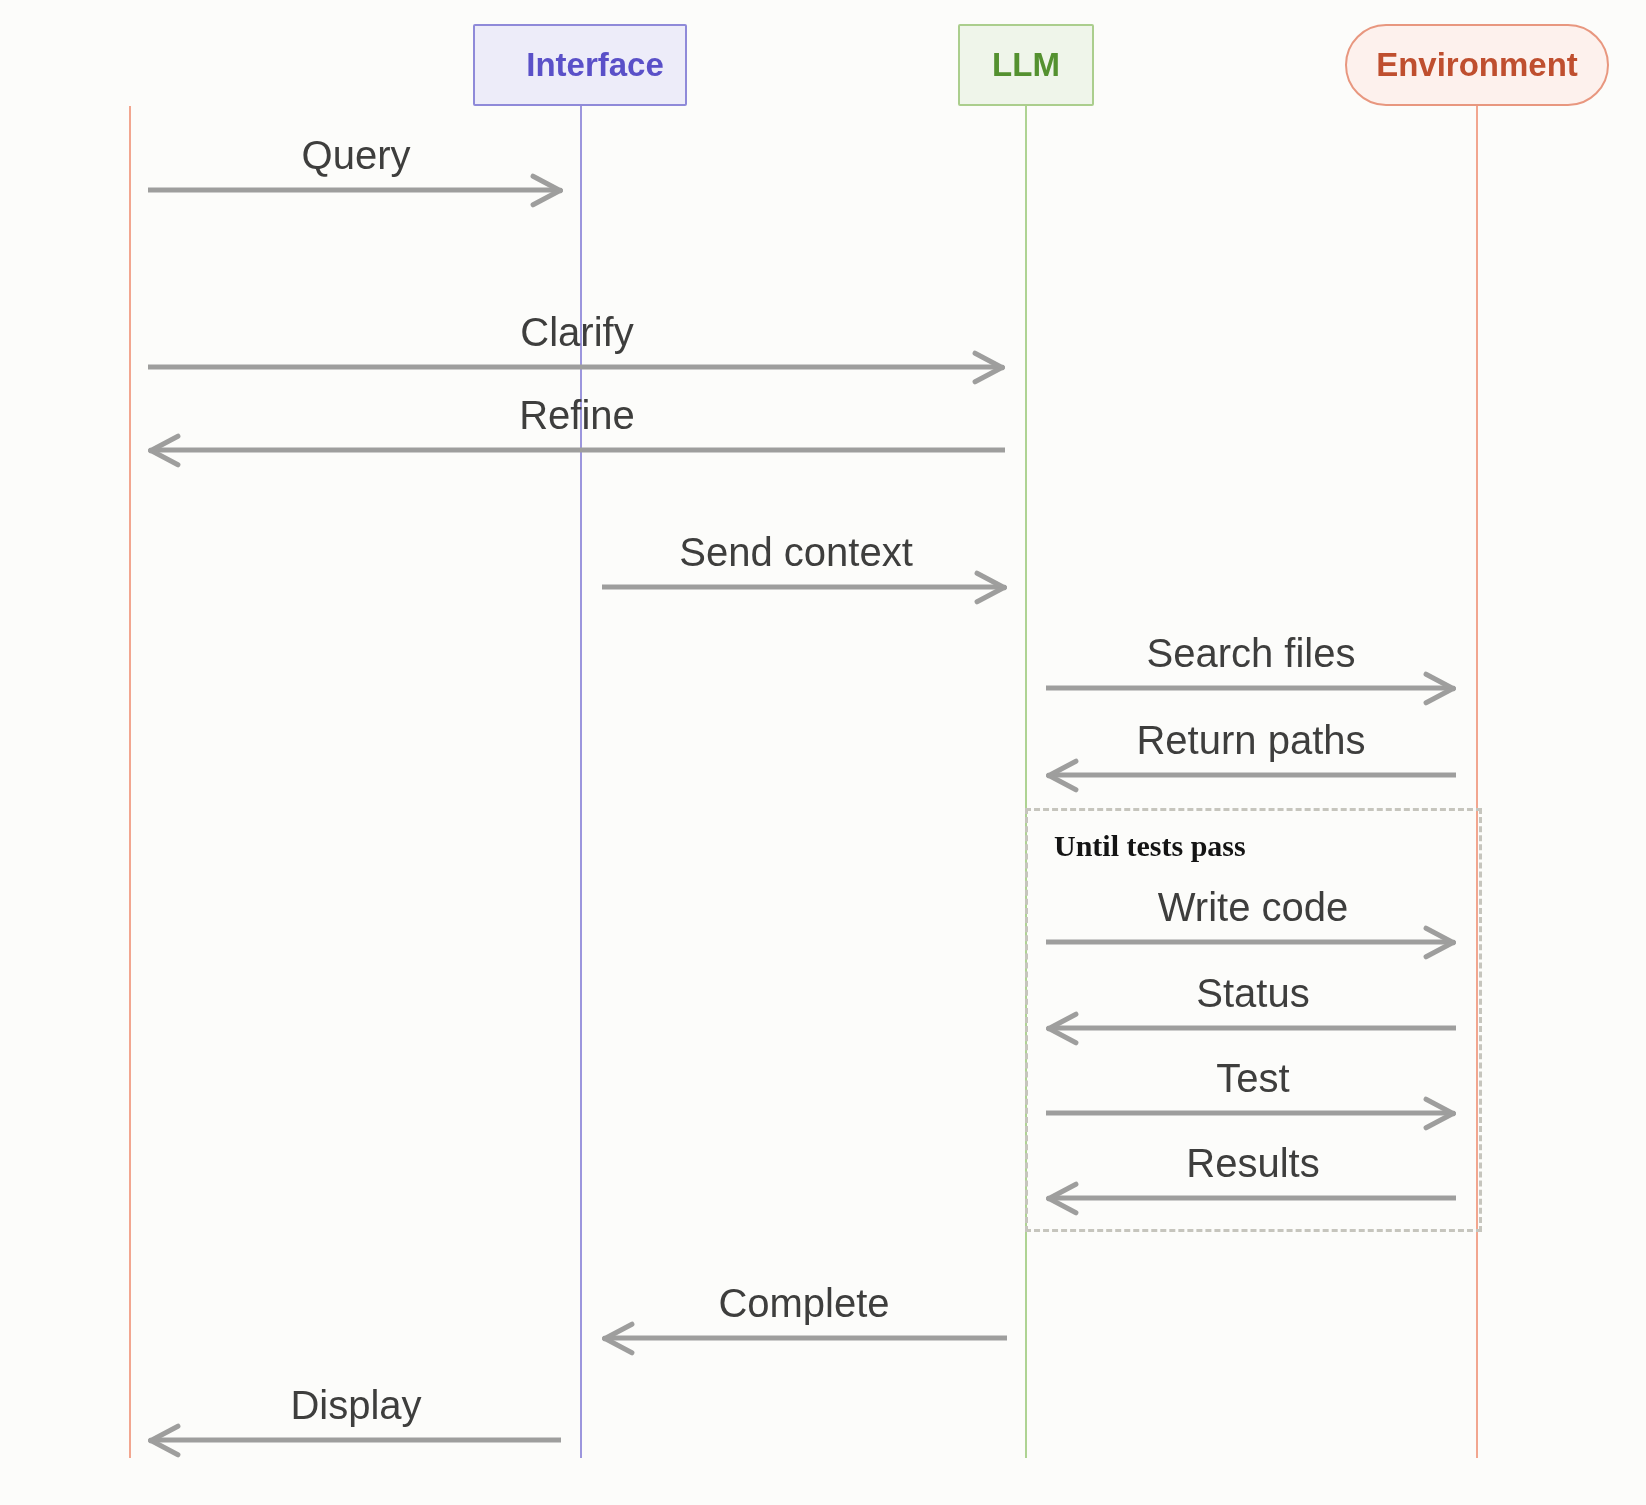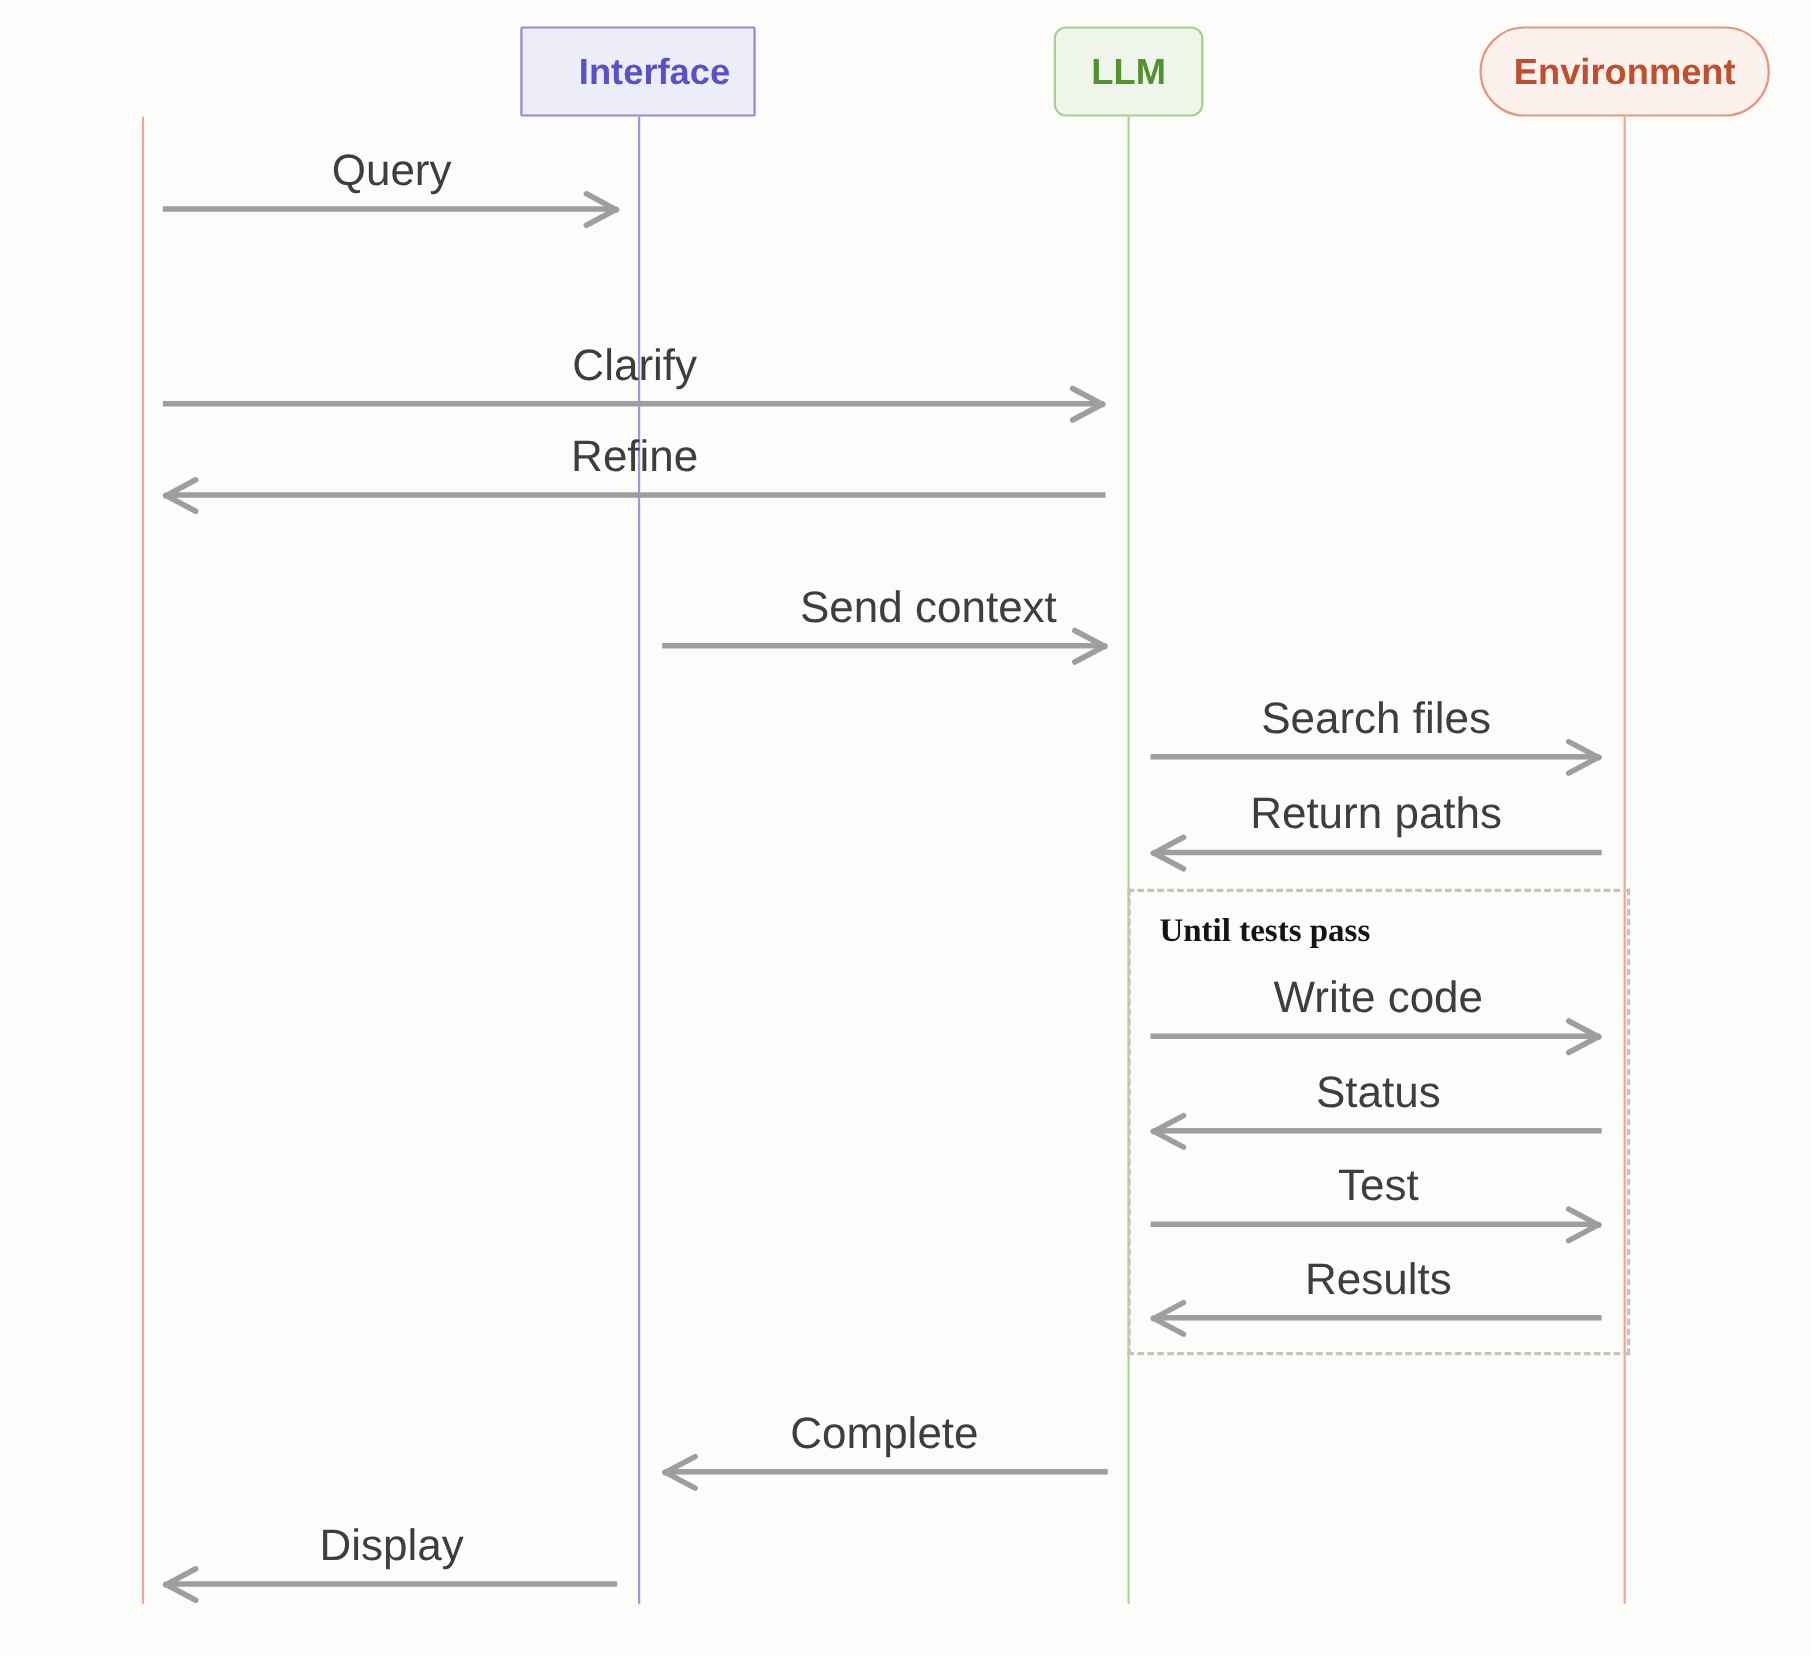--- a/index.html
+++ b/index.html
@@ -14,21 +14,21 @@
   .actor {
     position:absolute; top:24px; height:82px;
     display:flex; align-items:center; justify-content:center;
     font-weight:bold; font-size:33px;
     border:2px solid; box-sizing:border-box;
     z-index:4;
   }
   .actor.pill { border-radius:42px; background:#fdf1ed; border-color:#e8977f; color:#bf4f2f; }
   .actor.rect { border-radius:2px; }
   .actor.interface { background:#edecf9; border-color:#8f8ad9; color:#5a50c8;padding-left:30px; }
-  .actor.llm { background:#eff5ea; border-color:#abce8d; color:#549130;border-radius:11px; }
+  .actor.llm { background:#eff5ea; border-color:#abce8d; color:#549130; }
   
   .lifeline { position:absolute; top:106px; width:2px; height:1352px; z-index:1; }
   .lifeline.salmon { background:#f2a68f; }
   .lifeline.purple { background:#9c96dd; }
   .lifeline.green  { background:#aed392; }
   
   .loop-box {
     position:absolute; border:3px dashed #c6c5bd;
     box-sizing:border-box; background:transparent; z-index:2;
   }
@@ -95,21 +95,21 @@
     <span class="shaft"></span>
     <span class="head"></span>
   </div>
 
   <div class="msg-label" style="left:577px; top:393px;">Refine</div>
   <div class="arrow left" style="left:148px; top:433px; width:857px;">
     <span class="shaft"></span>
     <span class="head"></span>
   </div>
 
-  <div class="msg-label" style="left:844px; top:530px;">Send context</div>
+  <div class="msg-label" style="left:796px; top:530px;">Send context</div>
   <div class="arrow right" style="left:602px; top:570px; width:405px;">
     <span class="shaft"></span>
     <span class="head"></span>
   </div>
 
   <div class="msg-label" style="left:1251px; top:631px;">Search files</div>
   <div class="arrow right" style="left:1046px; top:671px; width:410px;">
     <span class="shaft"></span>
     <span class="head"></span>
   </div>

